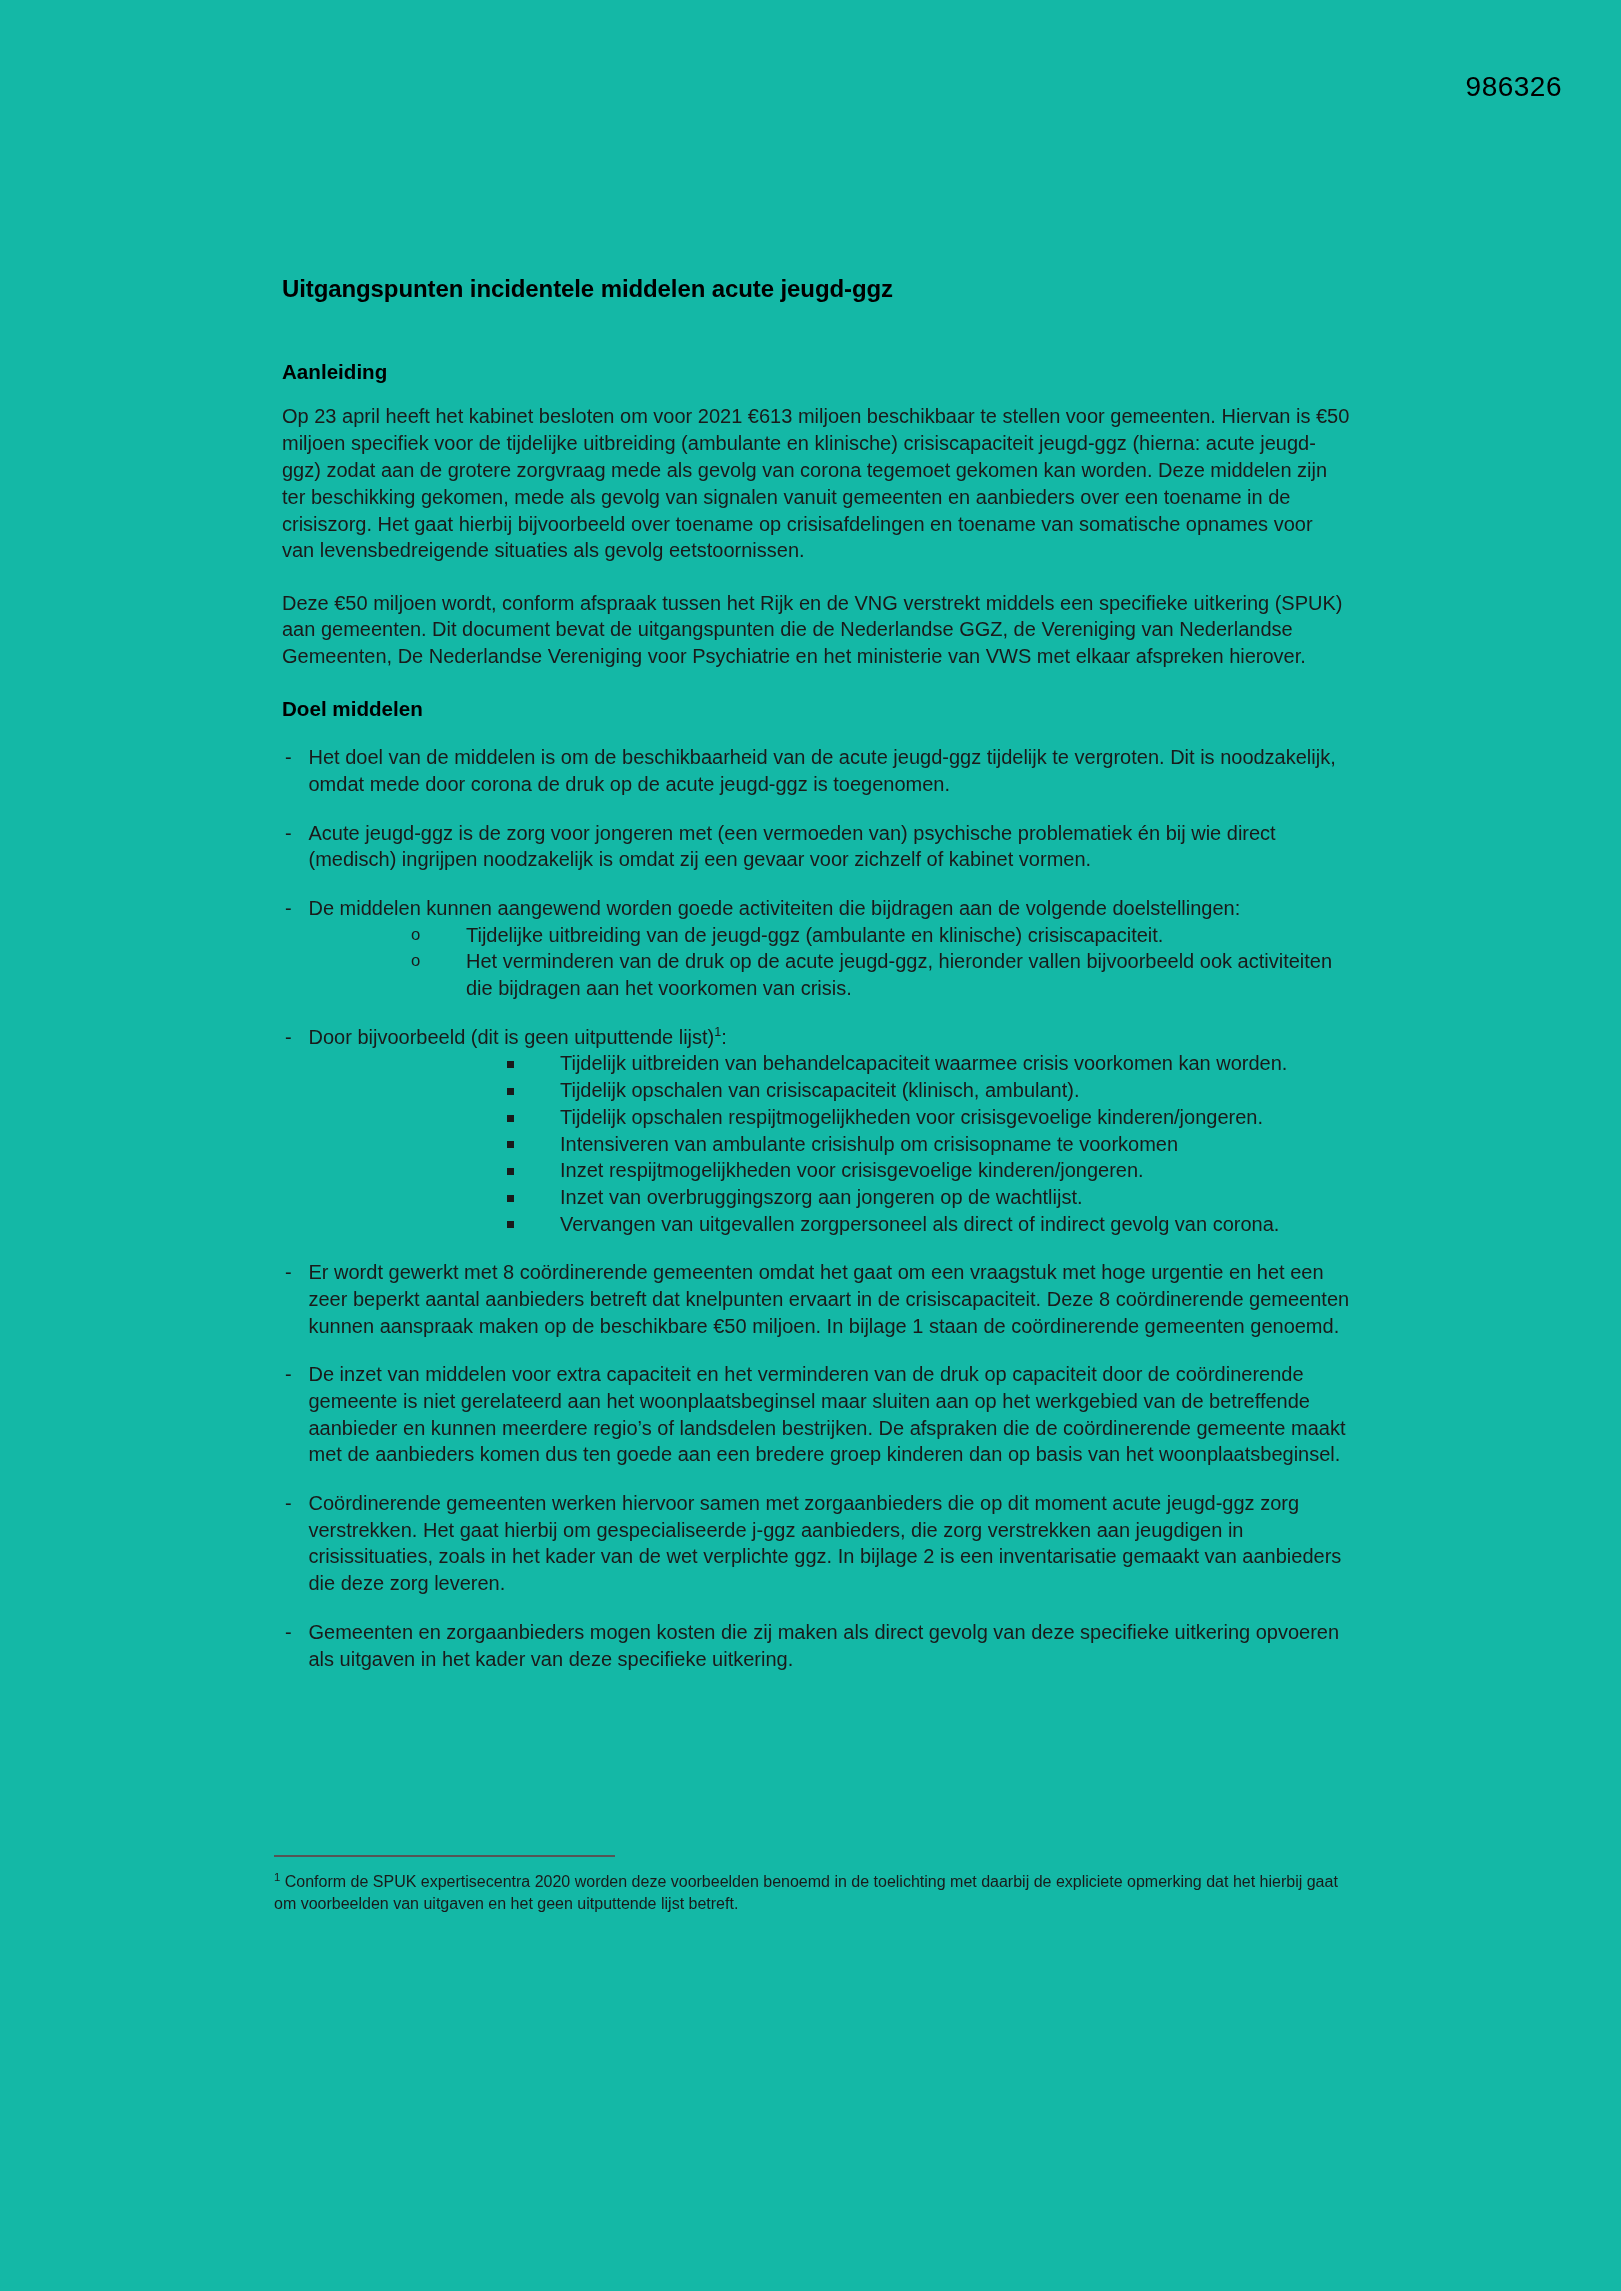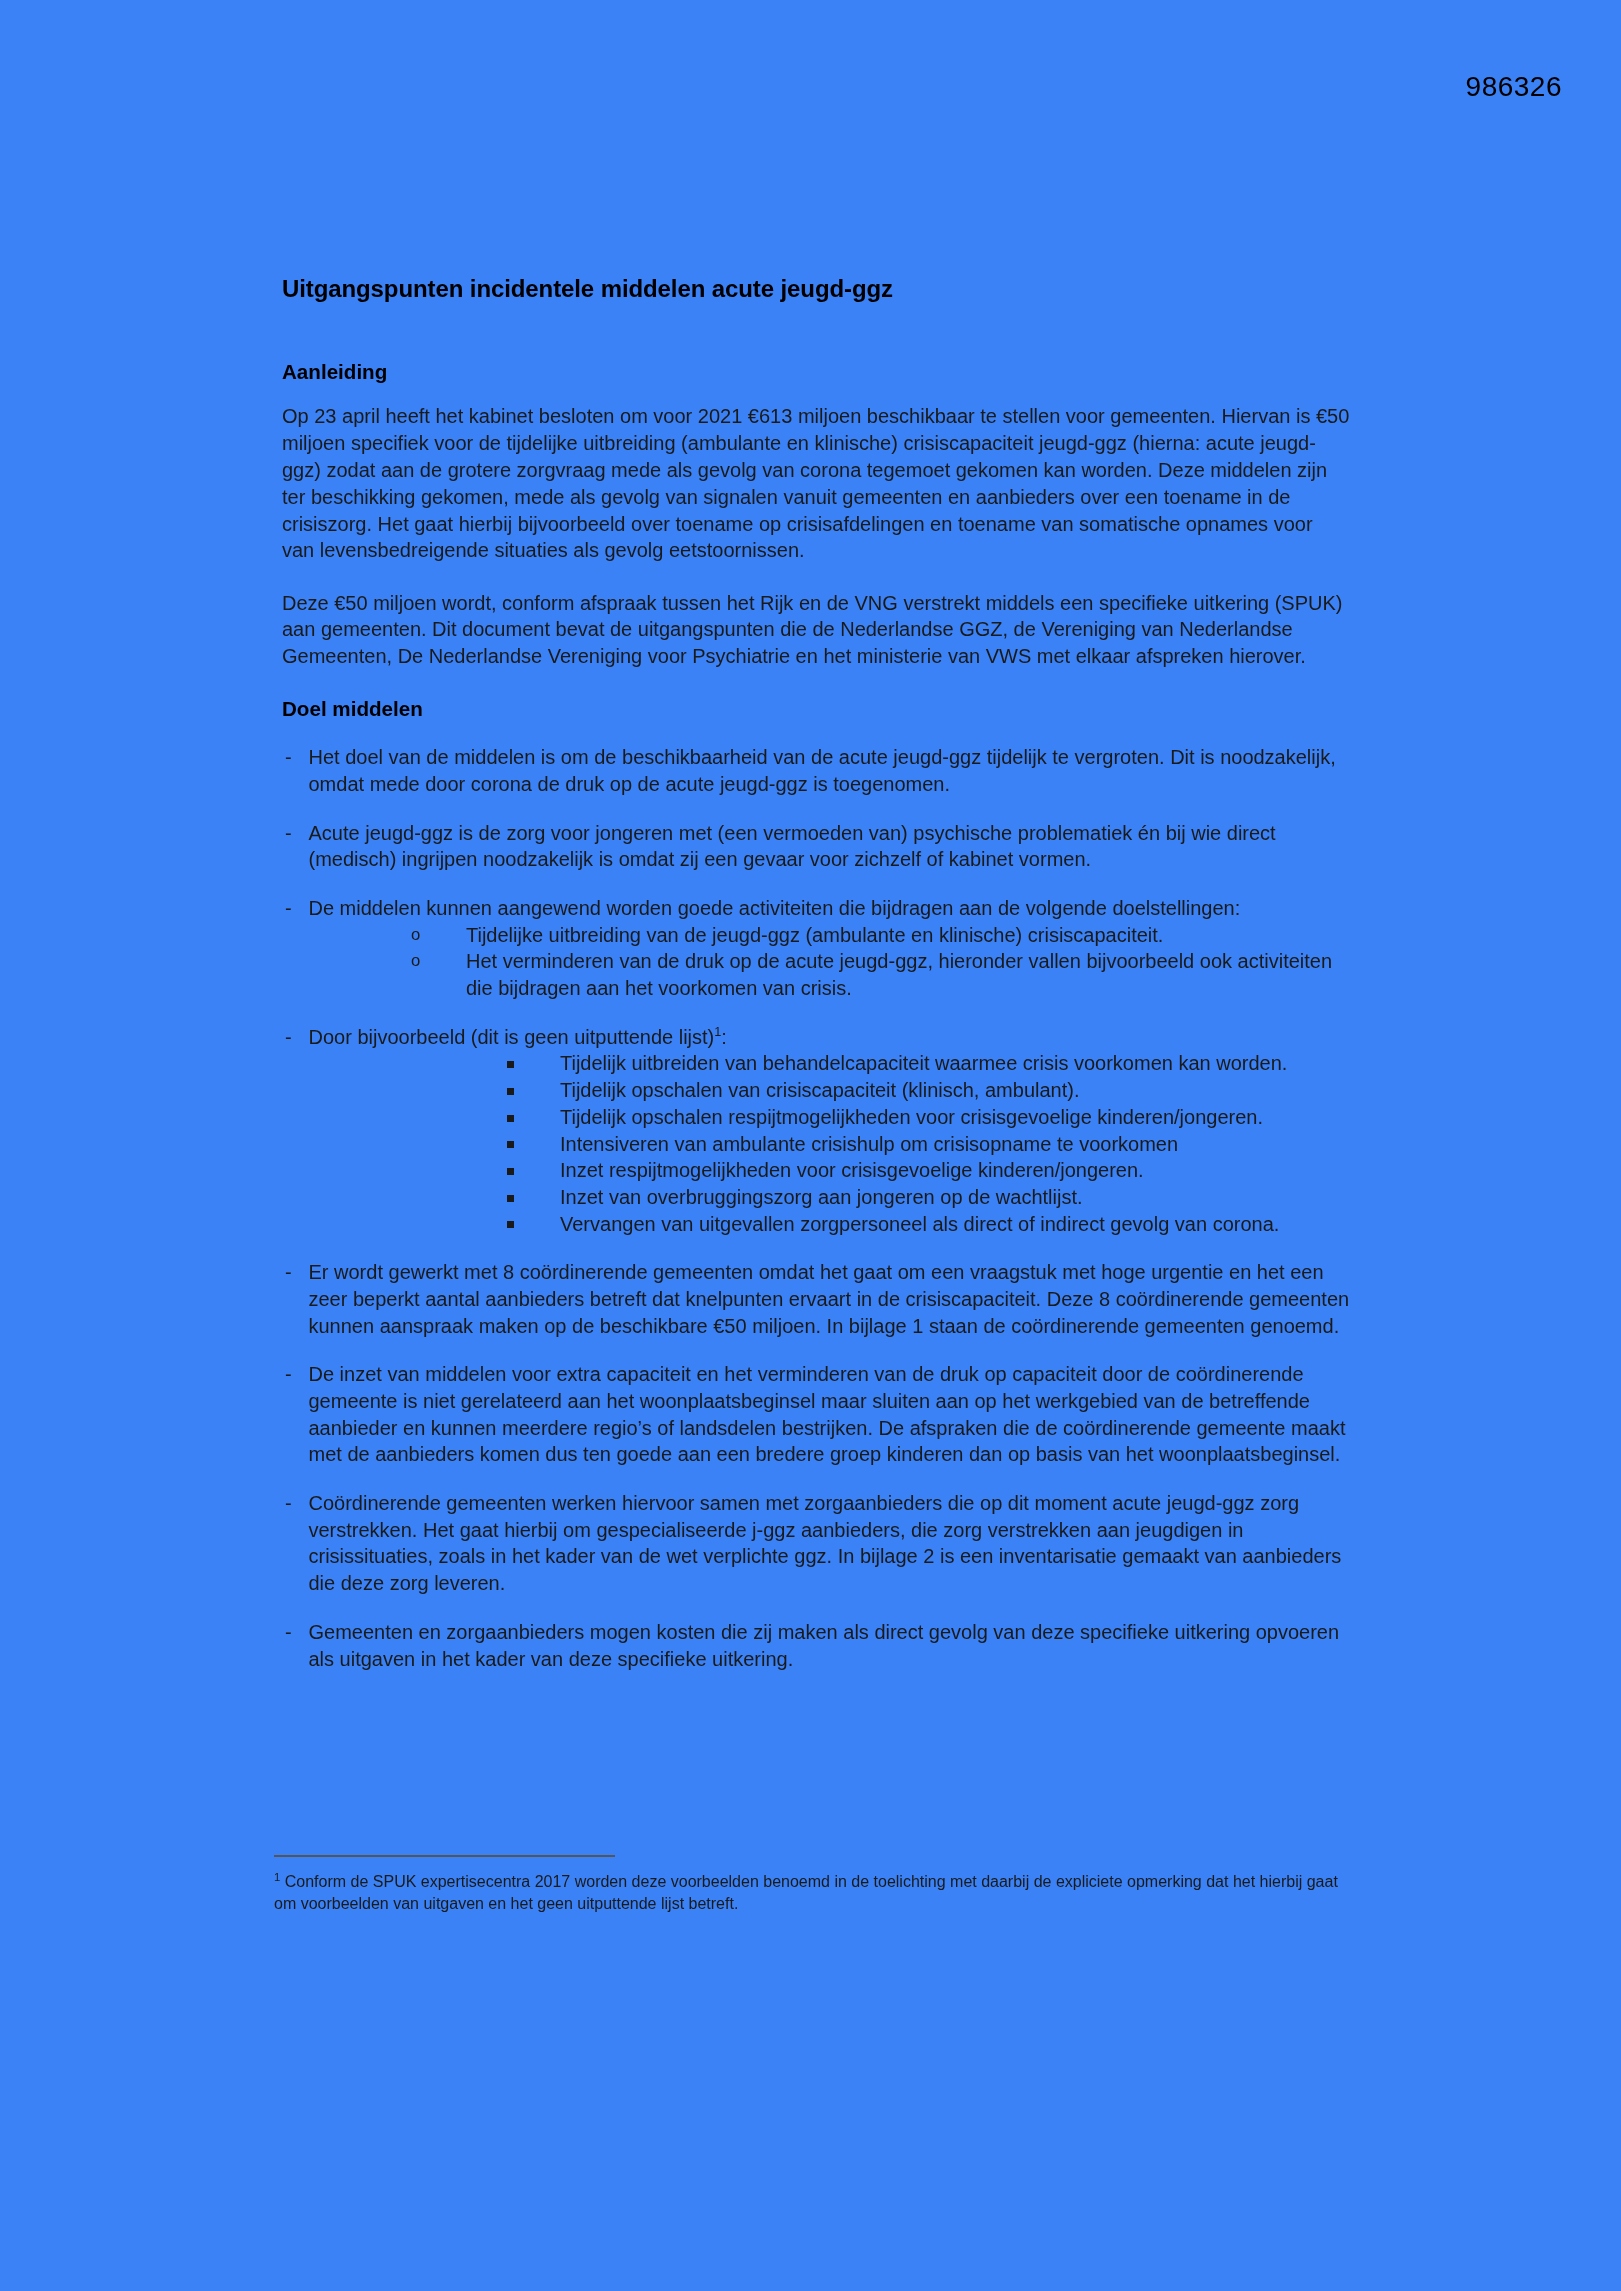--- a/index.html
+++ b/index.html
@@ -9,21 +9,21 @@
     background: #ffffff;
   }
   body {
     font-family: "Liberation Sans", sans-serif;
     color: #1a1a1a;
   }
   .page {
     position: relative;
     width: 1621px;
     height: 2292px;
-    background: #3b82f6;
+    background: #14b8a6;
     box-sizing: border-box;
     overflow: hidden;
   }
   
   .page-number {
     position: absolute;
     top: 71px;
     right: 59px;
     font-size: 28px;
     letter-spacing: 0.5px;
@@ -269,17 +269,17 @@
       <li class="hang">
         <span class="marker">-</span>
         <span class="txt">Gemeenten en zorgaanbieders mogen kosten die zij maken als direct gevolg van deze specifieke uitkering opvoeren als uitgaven in het kader van deze specifieke uitkering.</span>
       </li>
     </ul>
 
   </div>
 
   <div class="footnote-area">
     <div class="footnote-rule"></div>
-    <p class="footnote-text"><sup>1</sup> <span>Conform de SPUK expertisecentra 2017 worden deze voorbeelden benoemd in de toelichting met daarbij de expliciete opmerking dat het hierbij gaat om voorbeelden van uitgaven en het geen uitputtende lijst betreft.</span></p>
+    <p class="footnote-text"><sup>1</sup> <span>Conform de SPUK expertisecentra 2020 worden deze voorbeelden benoemd in de toelichting met daarbij de expliciete opmerking dat het hierbij gaat om voorbeelden van uitgaven en het geen uitputtende lijst betreft.</span></p>
   </div>
 
 </div>
 
 
 </body></html>

